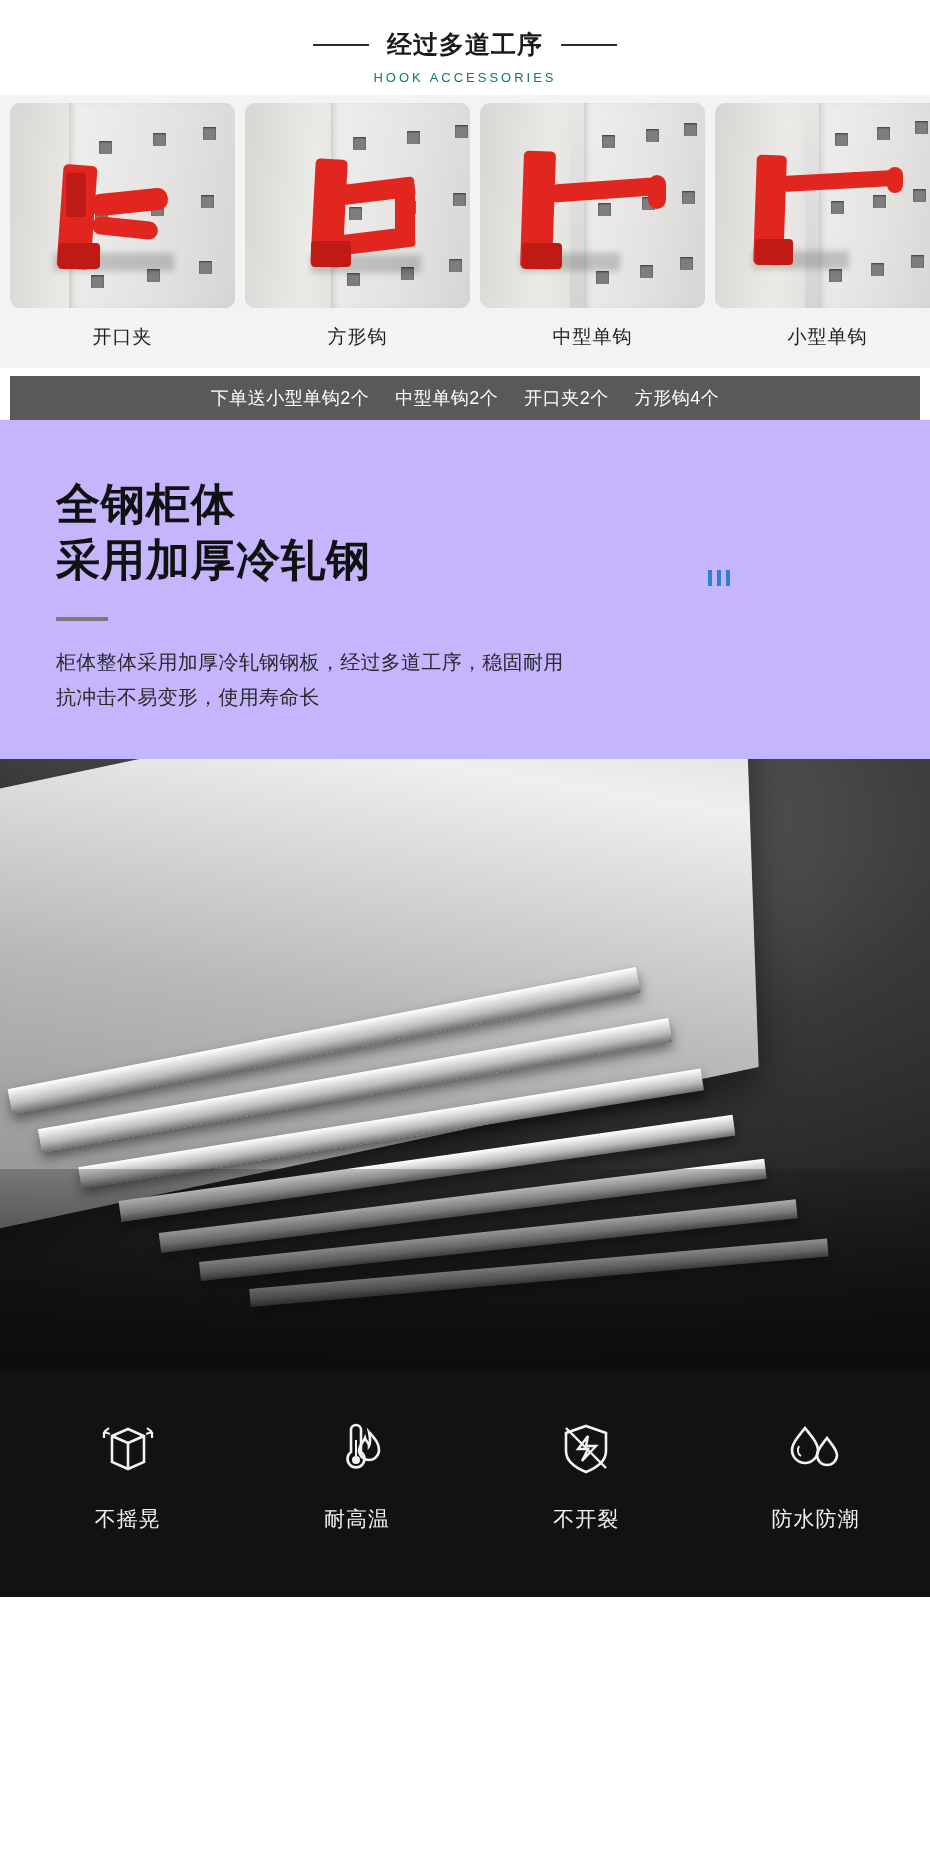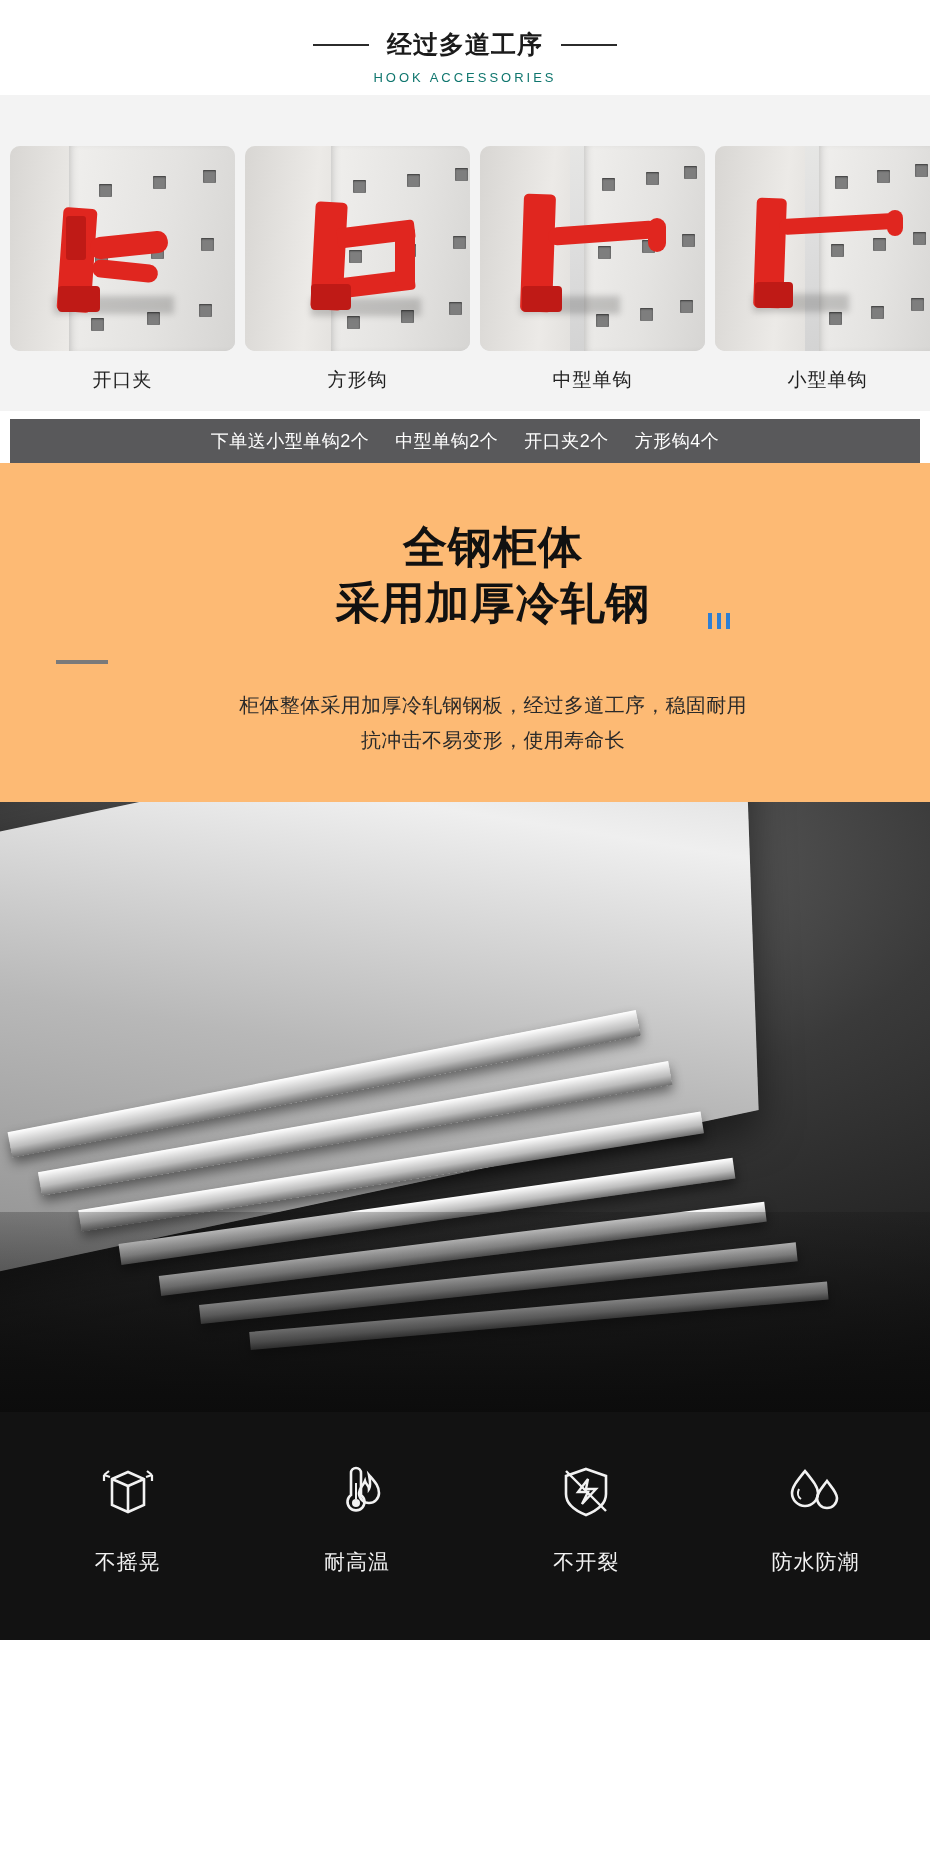--- a/index.html
+++ b/index.html
@@ -56,21 +56,20 @@
 
   .hooks-grid {
     display: flex;
     gap: 10px;
     padding: 8px 10px 0 10px;
     background: #f3f3f3;
   }
   .hook-card {
     width: 225px;
     flex: 0 0 225px;
-    margin-top: 43px;
   }
   .hook-photo {
     width: 225px;
     height: 205px;
     border-radius: 10px;
     position: relative;
     overflow: hidden;
     background: linear-gradient(160deg, #e9e9e7 0%, #dedede 45%, #cfcfcf 100%);
   }
   
@@ -126,22 +125,21 @@
     justify-content: center;
     gap: 26px;
     font-size: 18px;
     letter-spacing: .5px;
   }
 
   
   .steel-copy {
     padding: 56px 0 44px 56px;
     position: relative;
-    background: #fdba74;
-    text-align: center;
+    background: #c4b5fd;
   }
   .steel-h1 {
     font-size: 44px;
     line-height: 1.28;
     font-weight: bold;
     color: #111;
     letter-spacing: 1px;
   }
   .dots {
     position: absolute;

